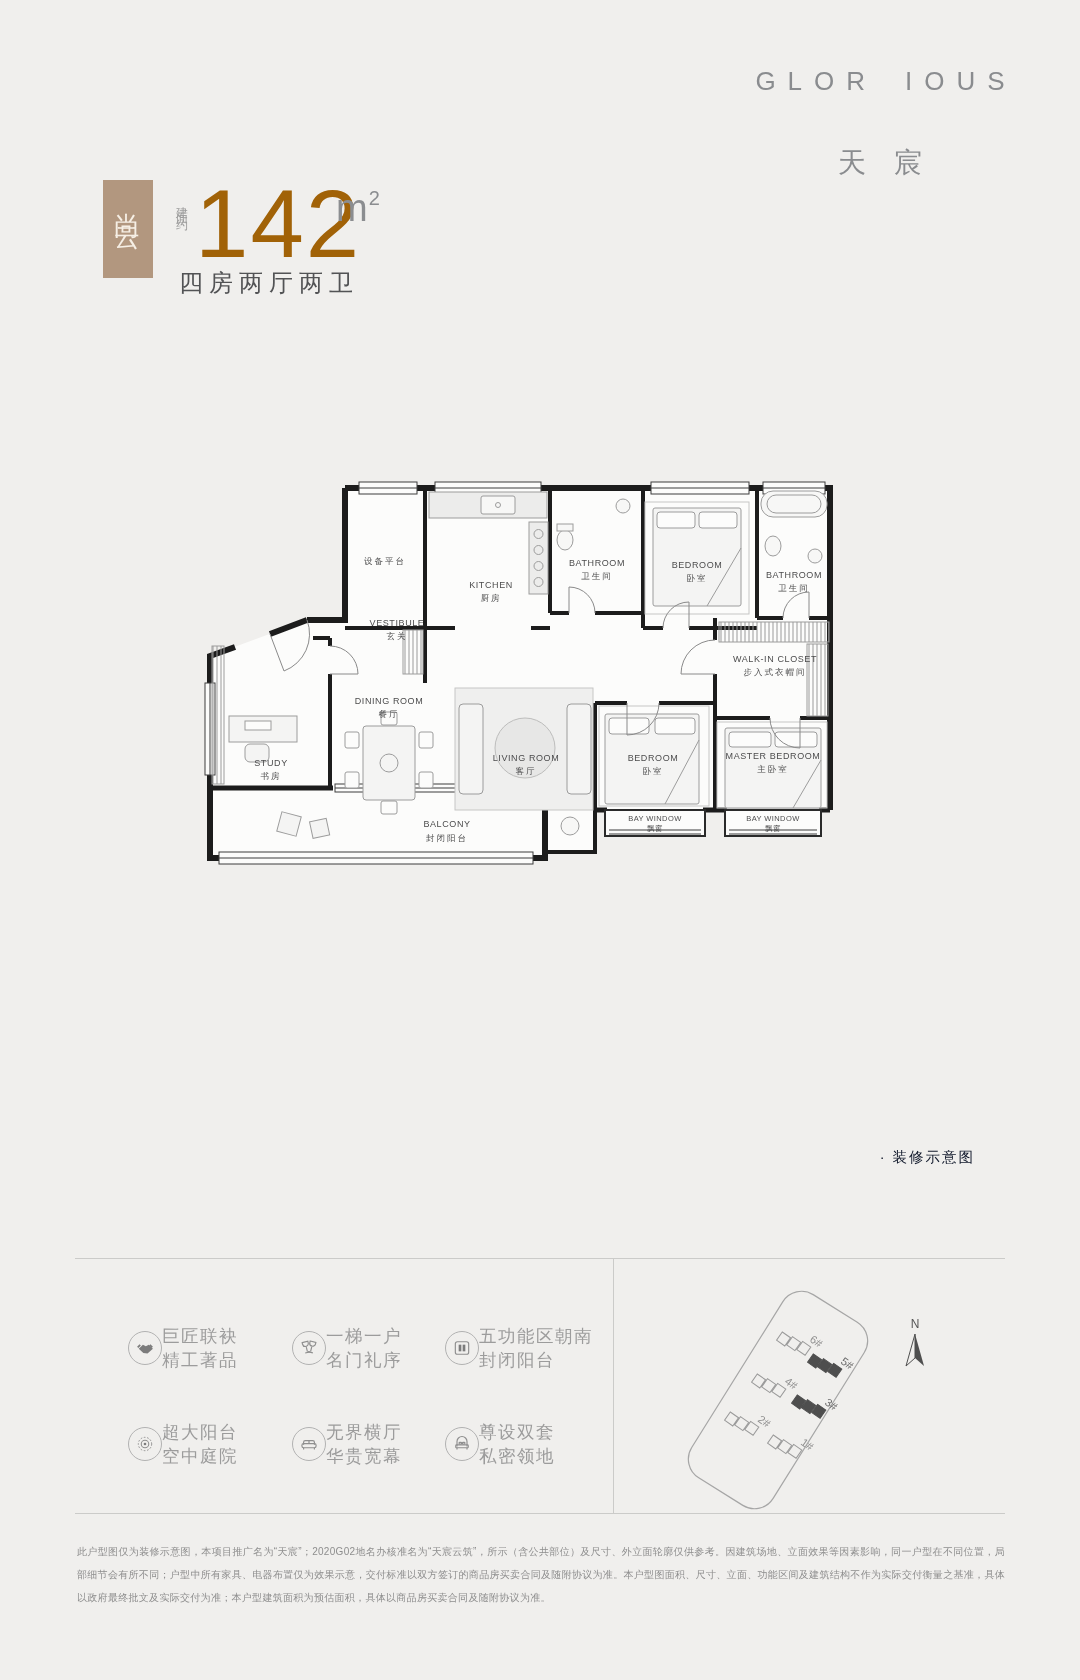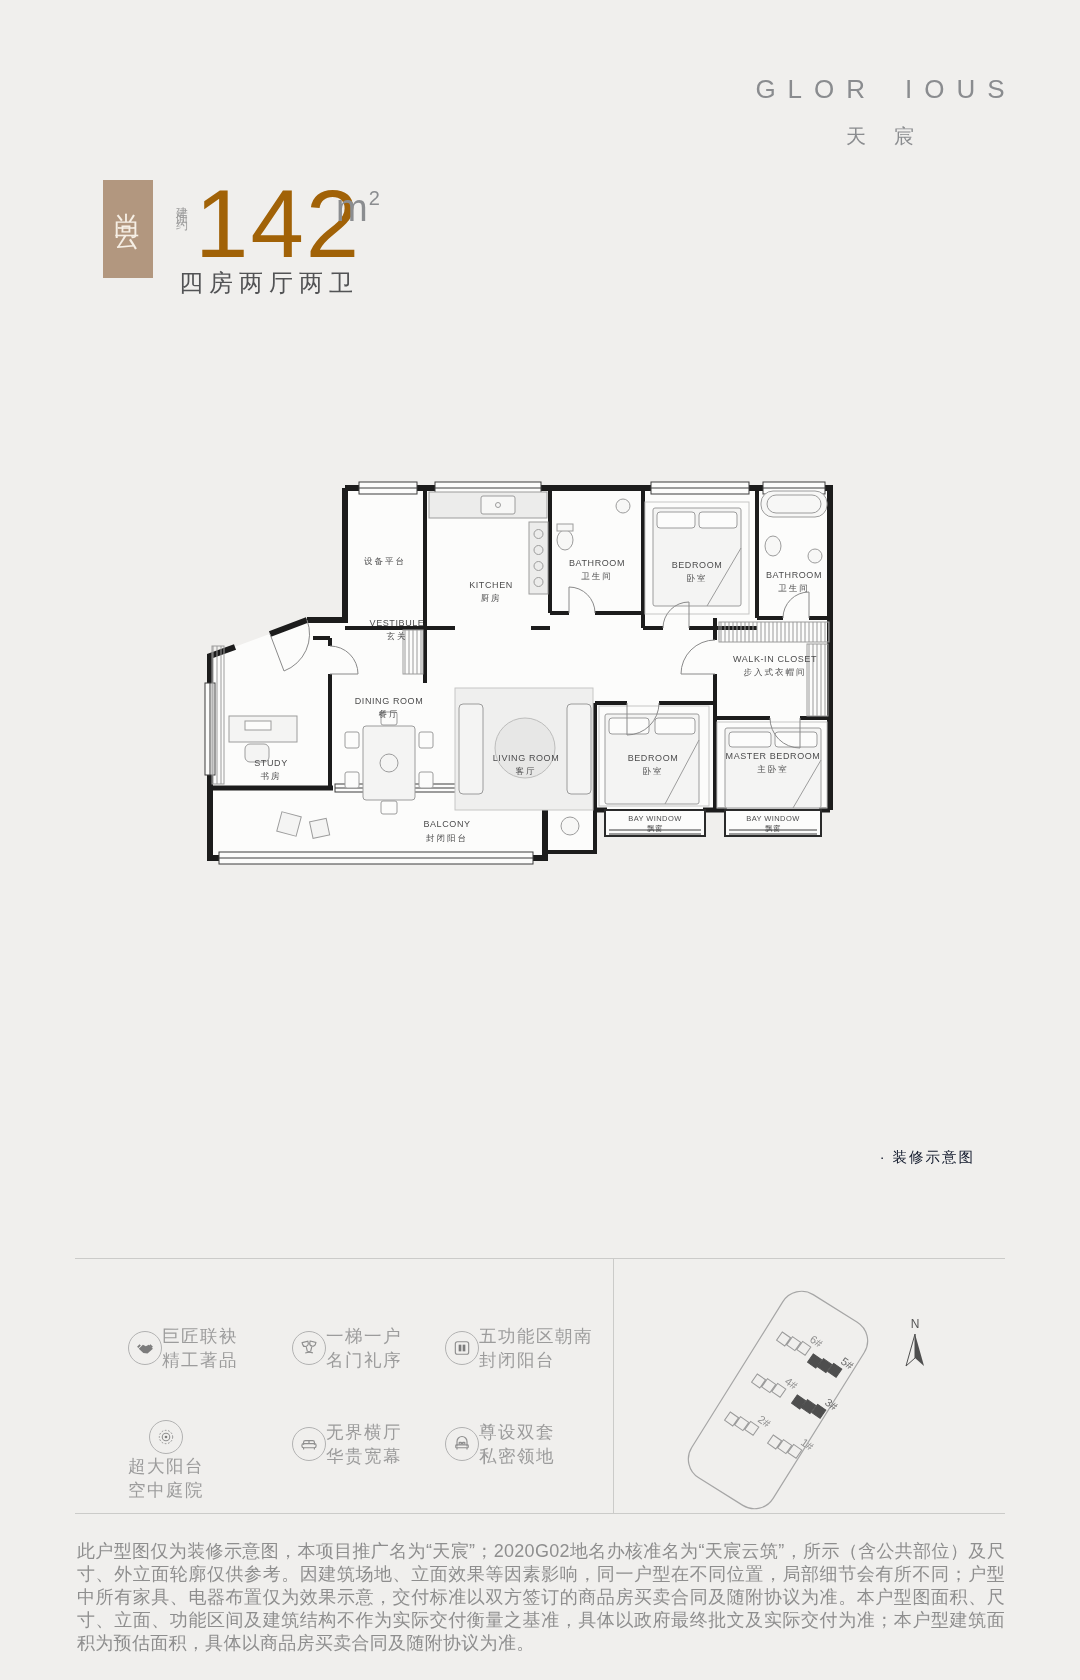--- a/index.html
+++ b/index.html
@@ -1,23 +1,23 @@
 <!DOCTYPE html>
 <html><head>
 <meta charset="utf-8">
 <style>
   html,body{margin:0;padding:0;}
   .page{position:relative;width:1080px;height:1680px;background:#f0efed;overflow:hidden;
         font-family:"Liberation Sans","DejaVu Sans",sans-serif;color:#57585a;}
   
   .brand{position:absolute;top:66px;right:70px;width:260px;text-align:center;color:#8a8c8f;}
-  .brand-row{display:flex;align-items:center;justify-content:center;gap:8px;
+  .brand-row{display:flex;align-items:flex-start;justify-content:center;gap:8px;
              font-size:26px;letter-spacing:12px;font-weight:400;}
   .brand-row span{padding-left:12px;}
-  .brand-sub{margin-top:11px;font-size:20px;letter-spacing:28px;padding-left:28px;color:#8a8c8f;}
+  .brand-sub{margin-top:32px;font-size:28px;letter-spacing:28px;padding-left:28px;color:#8a8c8f;}
   
   .badge{position:absolute;left:103px;top:180px;width:50px;height:98px;background:#b2977f;
          display:flex;justify-content:center;}
   .badge span{writing-mode:vertical-rl;text-orientation:upright;color:#f6efe5;
               font-size:26px;letter-spacing:16px;padding-top:12px;}
   .area-prefix{position:absolute;left:173px;top:197px;writing-mode:vertical-rl;text-orientation:upright;
                font-size:12px;letter-spacing:6px;color:#9b9b9b;}
   .area-value{position:absolute;left:195px;top:176px;font-size:96px;line-height:1;
               color:#a16207;font-weight:400;letter-spacing:2px;}
   .area-unit{position:absolute;left:336px;top:187px;font-size:38px;color:#8b8d90;}
@@ -42,21 +42,21 @@
   .f-icon svg{display:block;}
   .f-text{font-size:17.5px;line-height:24px;color:#9c9c9c;letter-spacing:1.5px;white-space:nowrap;}
   
   .siteplan{position:absolute;left:630px;top:1262px;width:340px;height:250px;}
   .bld-shape{fill:#f0efed;stroke:#9a9a9a;stroke-width:1;}
   .hl .bld-shape{fill:#4e4e4e;stroke:#4e4e4e;}
   .bld-label{font-size:11px;fill:#8f8f8f;}
   .hl .bld-label{fill:#6a6a6a;}
   .compass-n{font-size:12px;fill:#555;text-anchor:middle;letter-spacing:0;}
   
-  .disclaimer{position:absolute;left:77px;top:1540px;width:928px;font-size:18px;line-height:23px;
+  .disclaimer{position:absolute;left:77px;top:1540px;width:928px;font-size:10px;line-height:23px;
               color:#8e8e8e;text-align:justify;letter-spacing:0.3px;}
 </style>
 </head>
 <body>
 
 <div class="page">
 
   <div class="brand">
     <div class="brand-row">
       <span>GLOR</span>
@@ -276,21 +276,21 @@
         <rect x="8" y="8" width="3.2" height="8" fill="#7c7c7c"></rect>
         <rect x="12.8" y="8" width="3.2" height="8" fill="#7c7c7c"></rect>
       </svg>
     </span>
     <span class="f-text">
       <span>五功能区朝南</span><br>
       <span>封闭阳台</span>
     </span>
   </div>
 
-  <div class="feature" style="left:128px;top:1420px;flex-direction:column;">
+  <div class="feature" style="left:128px;top:1420px;">
     <span class="f-icon">
       <svg width="20" height="20" viewBox="0 0 24 24" fill="none" stroke="#8f8f8f">
         <circle cx="12" cy="12" r="8" stroke-width="1.2" stroke-dasharray="2 2"></circle>
         <circle cx="12" cy="12" r="4.5" stroke-width="1.3"></circle>
         <circle cx="12" cy="12" r="1.6" fill="#7c7c7c" stroke="none"></circle>
       </svg>
     </span>
     <span class="f-text">
       <span>超大阳台</span><br>
       <span>空中庭院</span>

